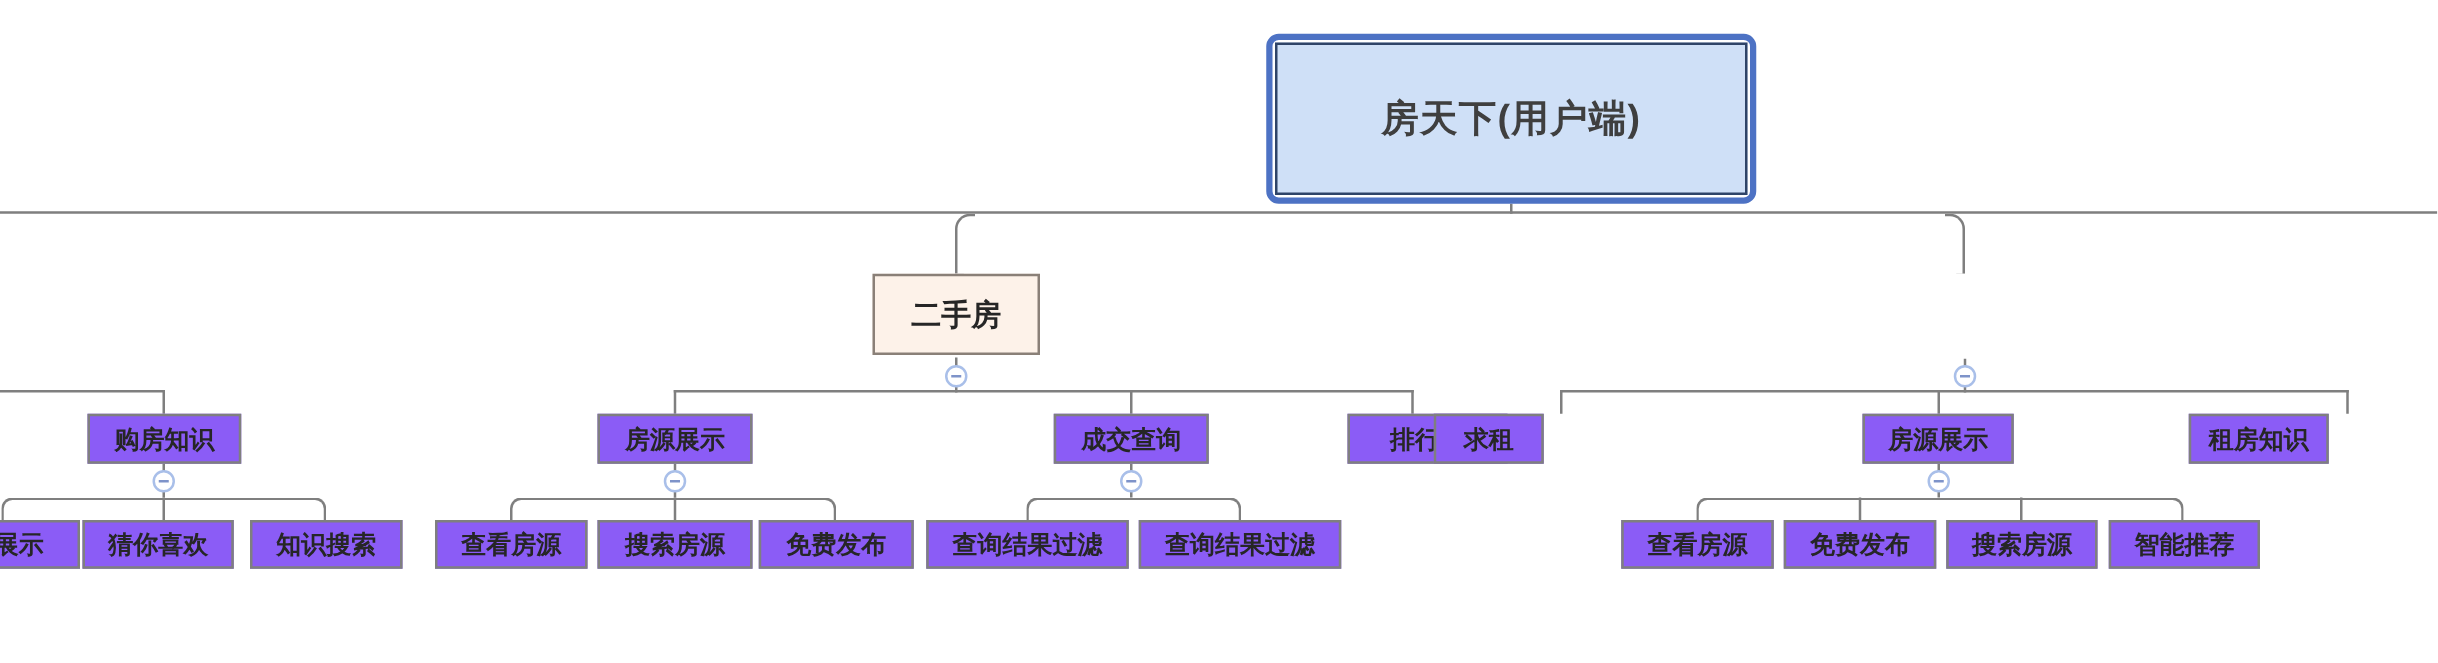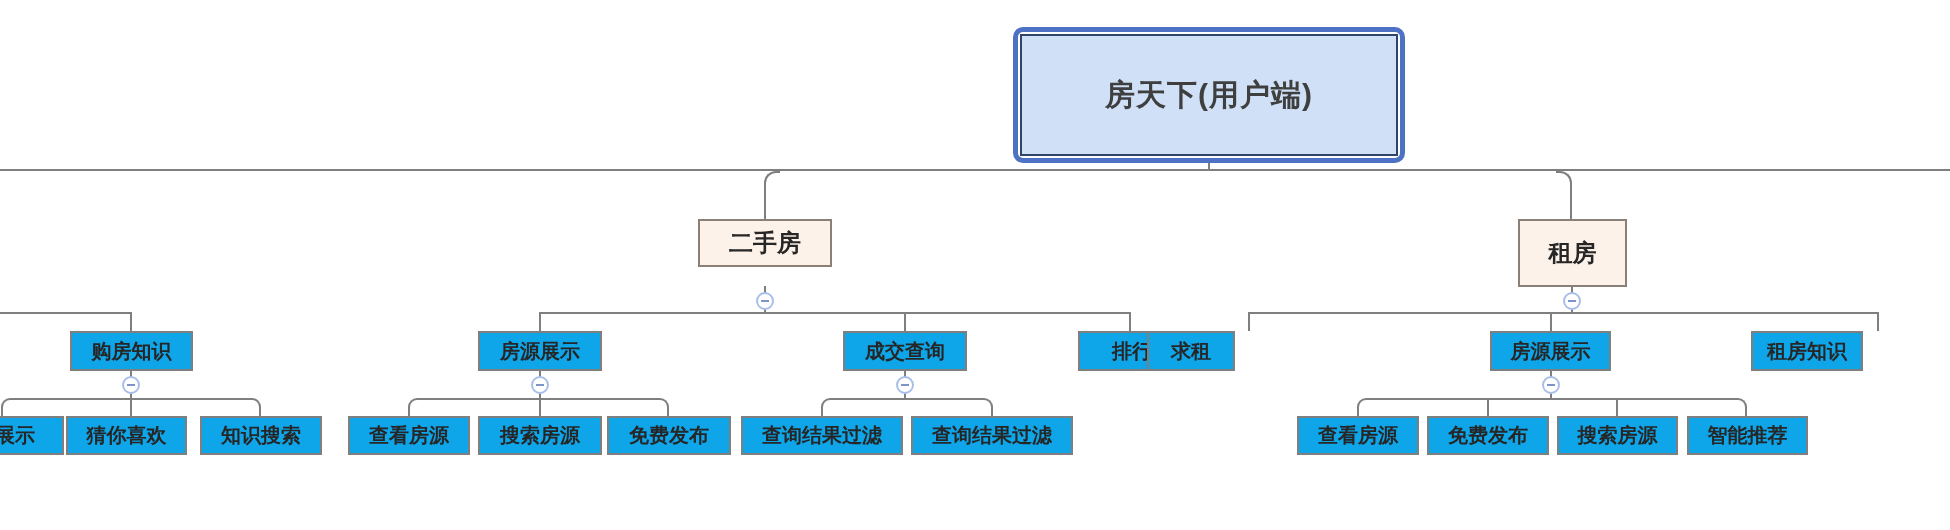--- a/index.html
+++ b/index.html
@@ -11,21 +11,21 @@
   .hline{position:absolute;height:2px;background:#7f7f7f;}
   .vline{position:absolute;width:2px;background:#7f7f7f;}
   .elbow{position:absolute;box-sizing:border-box;}
   .elbow.tl{border-left:2px solid #7f7f7f;border-top:2px solid #7f7f7f;border-top-left-radius:12px;}
   .elbow.tr{border-right:2px solid #7f7f7f;border-top:2px solid #7f7f7f;border-top-right-radius:12px;}
   .bus4{position:absolute;box-sizing:border-box;height:18px;
         border-top:2px solid #7f7f7f;border-left:2px solid #7f7f7f;border-right:2px solid #7f7f7f;
         border-top-left-radius:9px;border-top-right-radius:9px;}
   
   .node{position:absolute;box-sizing:border-box;display:flex;align-items:center;justify-content:center;
-        background:#0ea5e9;border:2px solid #7f7f7f;color:#262626;font-weight:bold;
+        background:#8b5cf6;border:2px solid #7f7f7f;color:#262626;font-weight:bold;
         font-size:20px;white-space:nowrap;z-index:3;}
   .node.l3{top:331px;height:40px;}
   .node.l4{top:416px;height:39px;}
   .node.cut{justify-content:flex-end;padding-right:27px;}
   .branch{background:#fdf2e9;border:2px solid #8a8078;font-size:24px;}
   
   .root-outer{position:absolute;left:1013px;top:27px;width:392px;height:136px;box-sizing:border-box;
               border:5px solid #4d72c4;border-radius:10px;background:#ffffff;padding:2px;z-index:3;}
   .root-inner{box-sizing:border-box;width:100%;height:100%;border:2px solid #2e4468;background:#cfe0f7;
               display:flex;align-items:center;justify-content:center;
@@ -75,22 +75,21 @@
 
   <div class="vline" style="left:1550px;top:371px;height:27px"></div>
   <div class="bus4" style="left:1357px;top:398px;width:390px"></div>
   <div class="vline" style="left:1487px;top:398px;height:18px"></div>
   <div class="vline" style="left:1616px;top:398px;height:18px"></div>
 
   <div class="root-outer">
     <div class="root-inner">房天下(用户端)</div>
   </div>
 
-  <div class="node branch" style="left:698px;top:219px;width:134px;height:48px">二手房</div>
-  <div class="node branch" style="left:1518px;top:219px;width:109px;height:68px">租房</div>
+  <div class="node branch" style="left:698px;top:219px;width:134px;height:65px">二手房</div>
 
   <div class="node l3" style="left:70px;width:123px">购房知识</div>
   <div class="node l3" style="left:478px;width:124px">房源展示</div>
   <div class="node l3" style="left:843px;width:124px">成交查询</div>
   <div class="node l3" style="left:1078px;width:128px">排行榜</div>
   <div class="node l3" style="left:1147px;width:88px">求租</div>
   <div class="node l3" style="left:1490px;width:121px">房源展示</div>
   <div class="node l3" style="left:1751px;width:112px">租房知识</div>
 
   <div class="node l4 cut" style="left:-60px;width:124px">展示</div>

